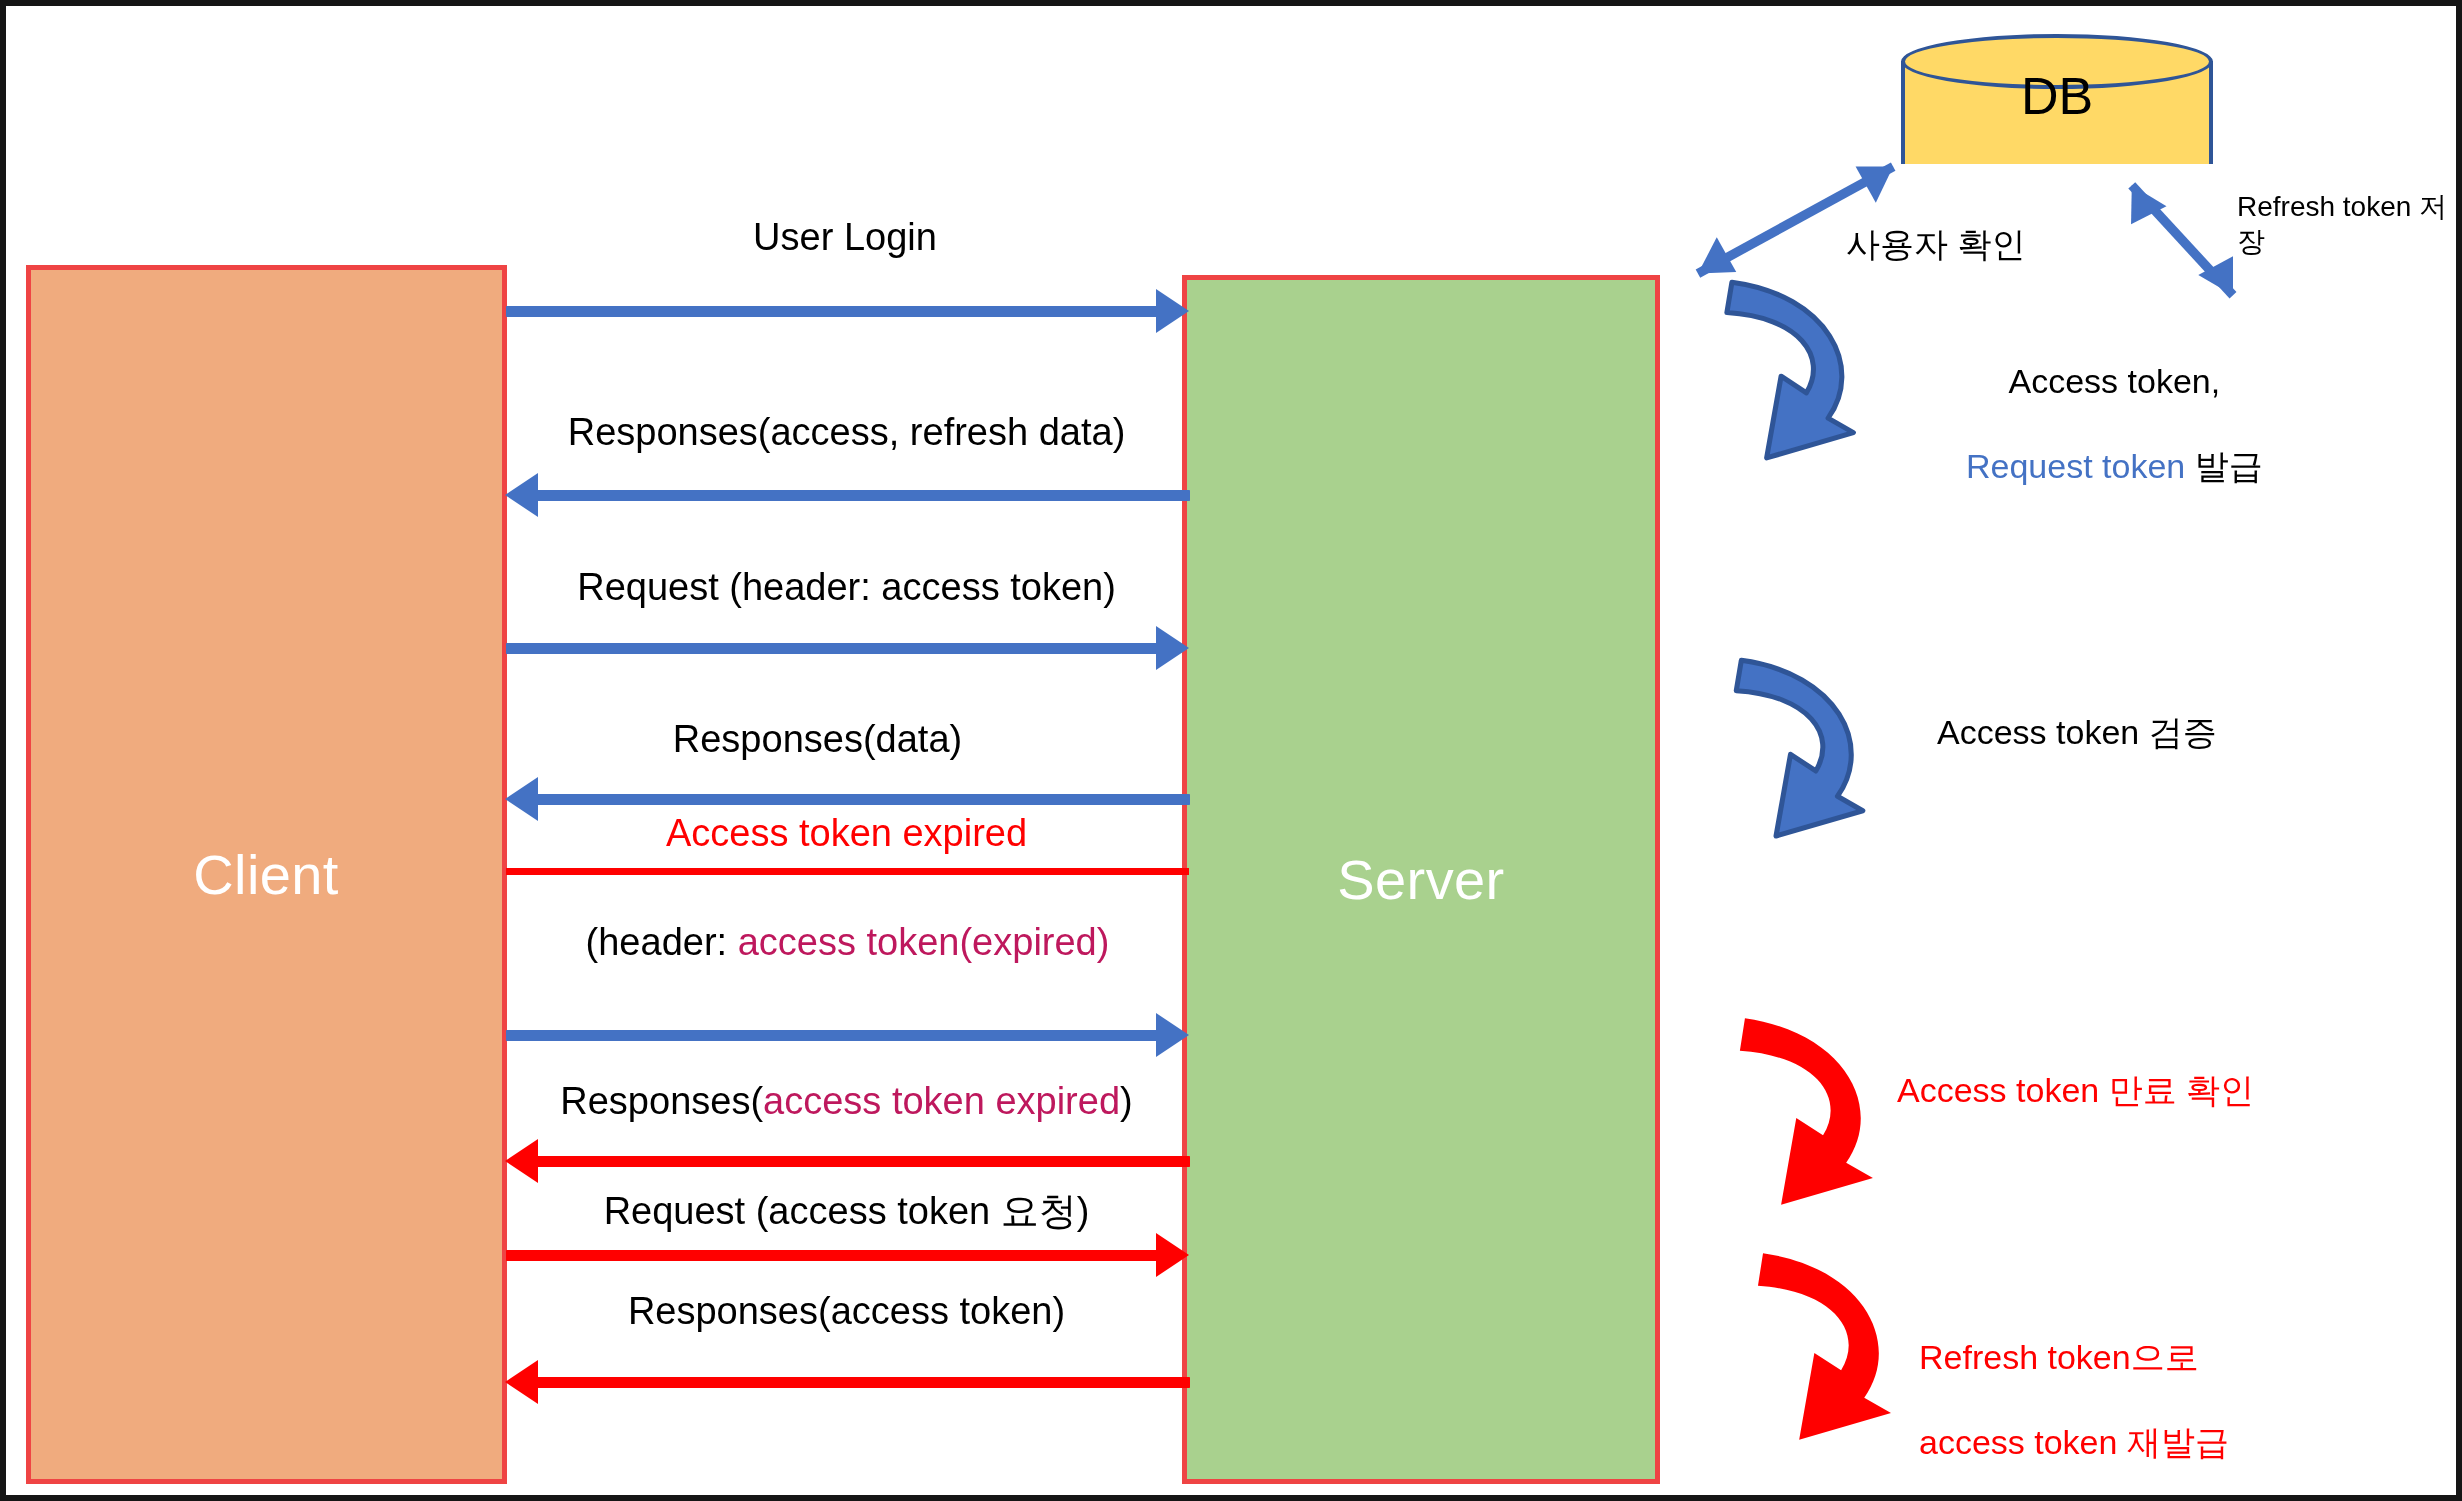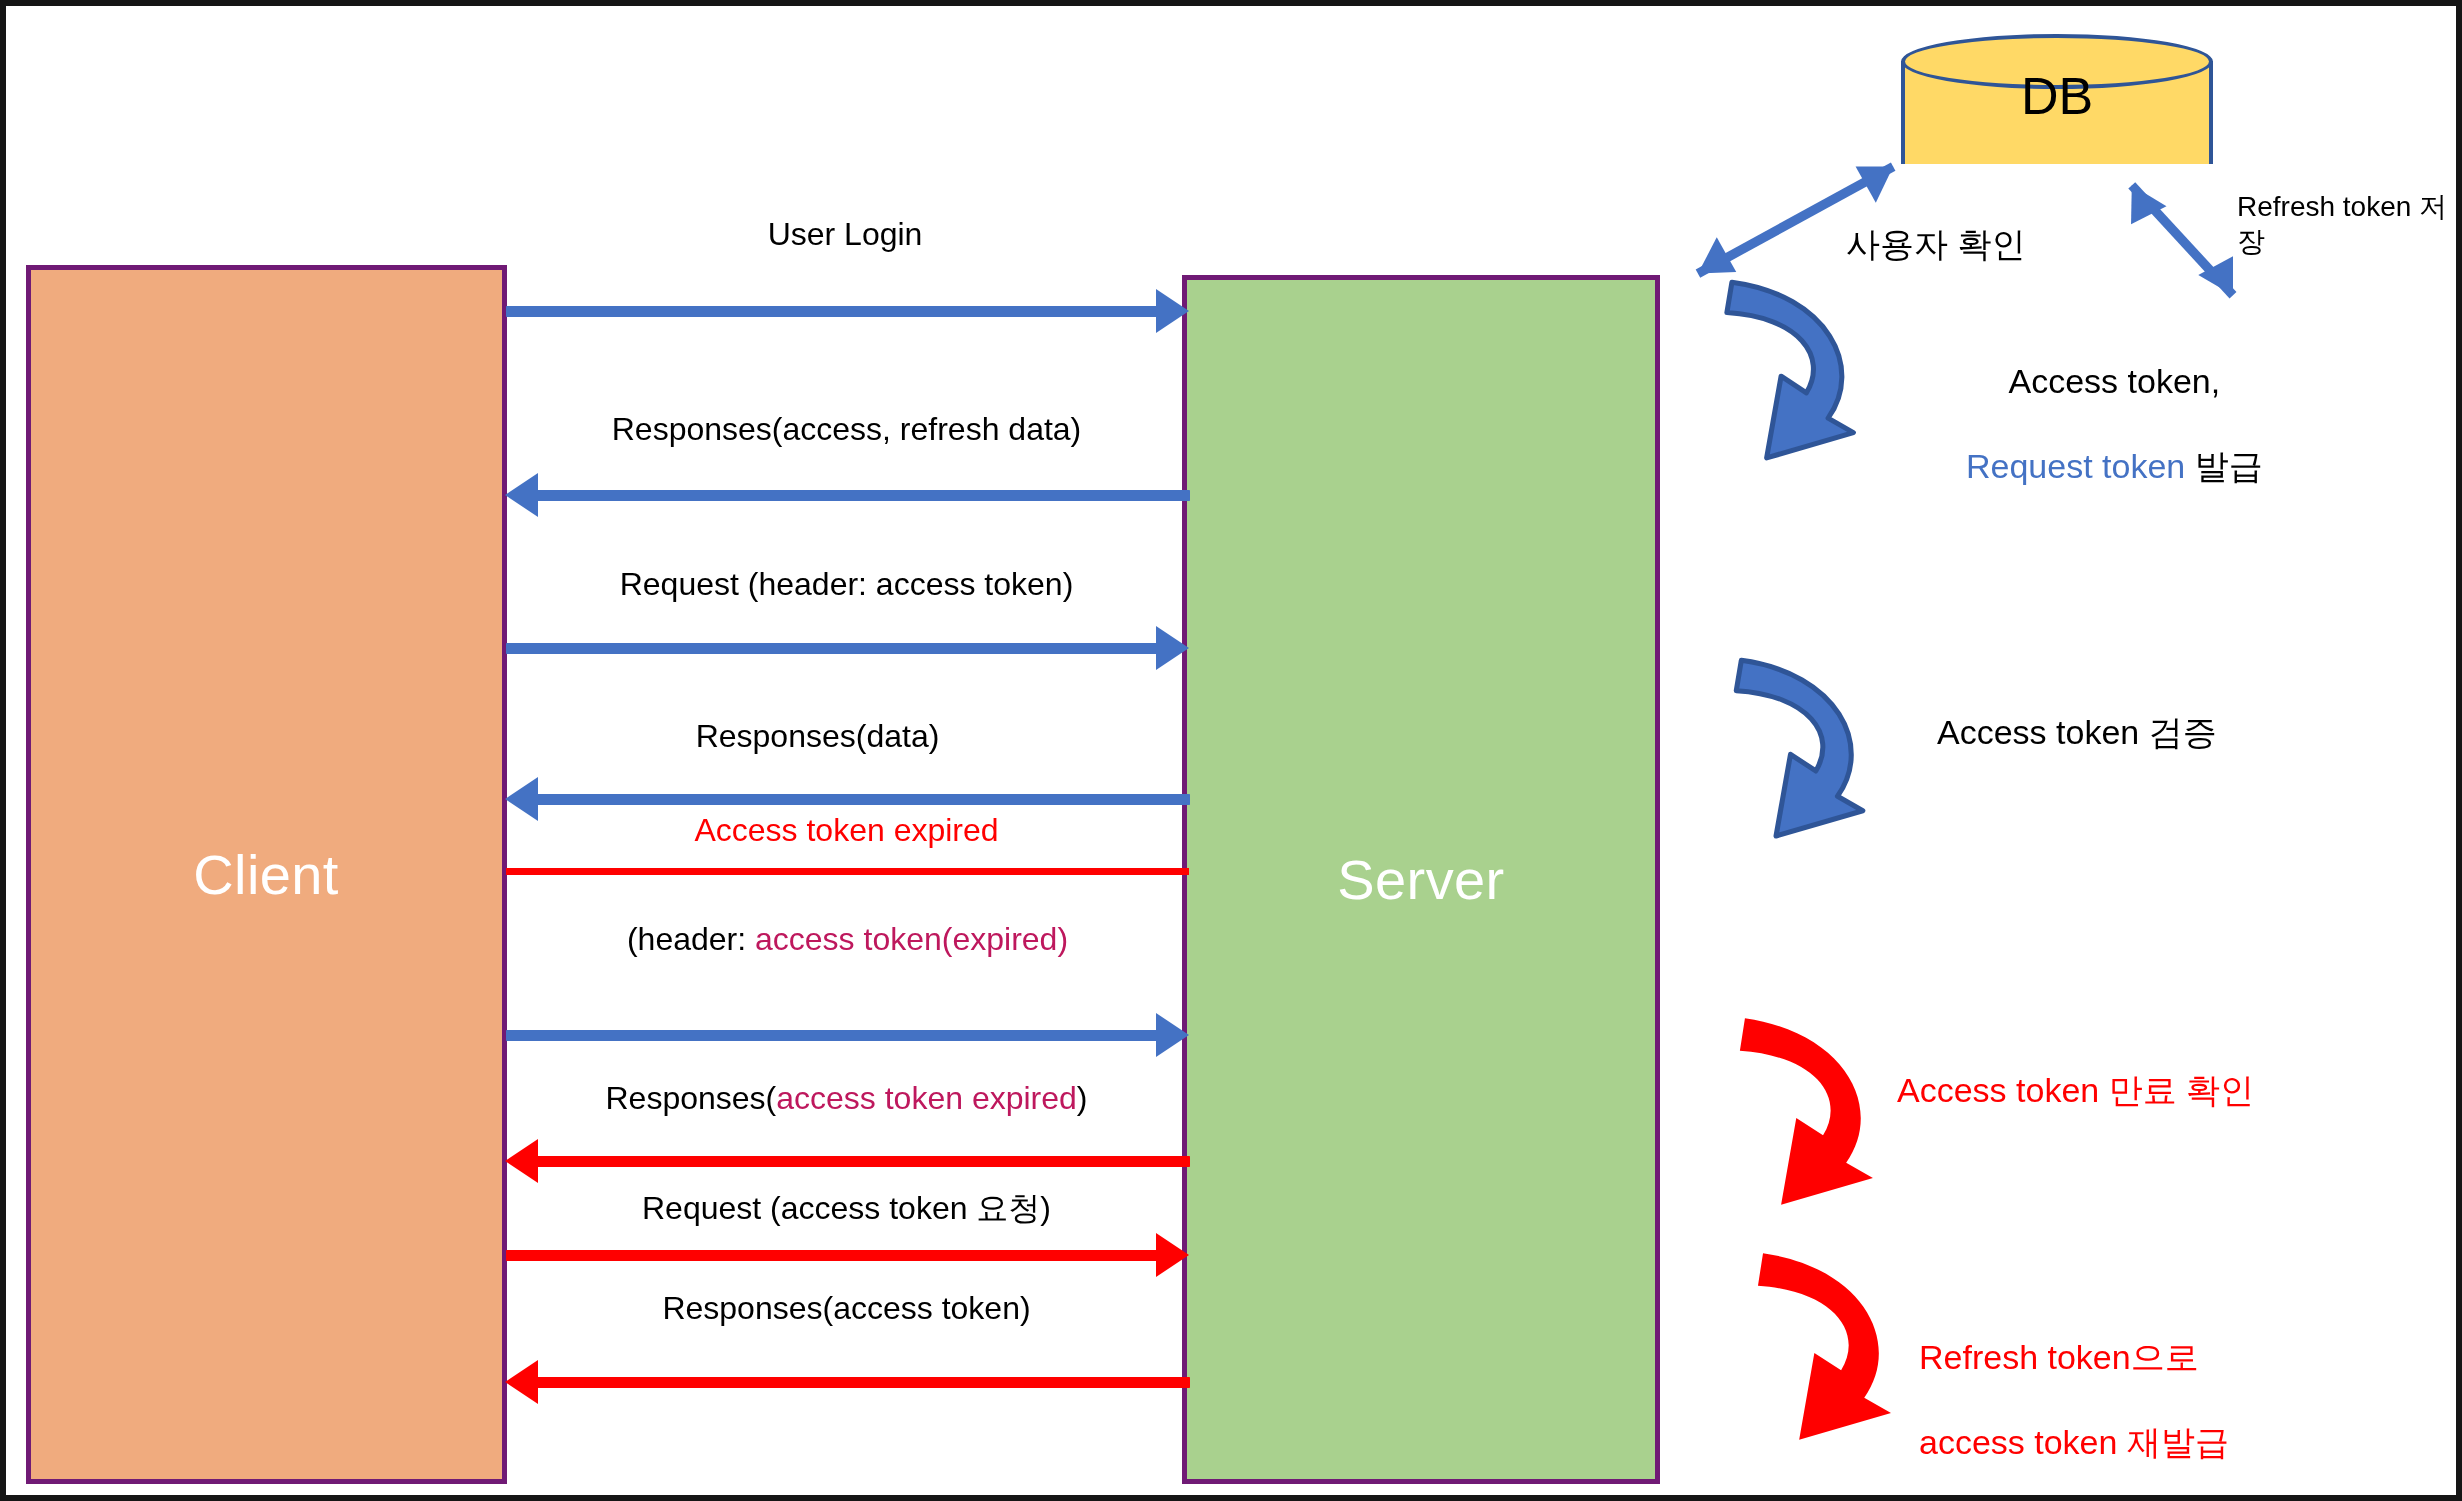--- a/index.html
+++ b/index.html
@@ -12,21 +12,21 @@
     background:#ffffff;
     box-sizing:border-box;
     border:6.5px solid #151515;
     overflow:hidden;
   }
 
   
   .actor-box{
     position:absolute;
     box-sizing:border-box;
-    border:5px solid #701a75;
+    border:5px solid #ef4444;
     display:flex;
     align-items:center;
     justify-content:center;
   }
   .actor-label{
     color:#ffffff;
     font-size:56px;
     font-weight:400;
     letter-spacing:0.4px;
     line-height:1;
@@ -70,21 +70,21 @@
   .red.dir-right .msg-head{ border-left-color:#ff0000; }
   .red.dir-left  .msg-head{ border-right-color:#ff0000; }
 
   
   .plain-line{ position:absolute; height:6.5px; background:#ff0000; }
 
   
   .msg-label{
     position:absolute;
     text-align:center;
-    font-size:32px;
+    font-size:38px;
     line-height:1.15;
     color:#000000;
     white-space:nowrap;
   }
   .msg-label .red-t{ color:#be185d;margin-top:12px; }
   .msg-label.all-red{ color:#ff0000; }
 
   
   #db-cylinder{ position:absolute; left:1895px; top:27.5px; width:340px; height:130px; }
   #db-cylinder .cyl-body{

